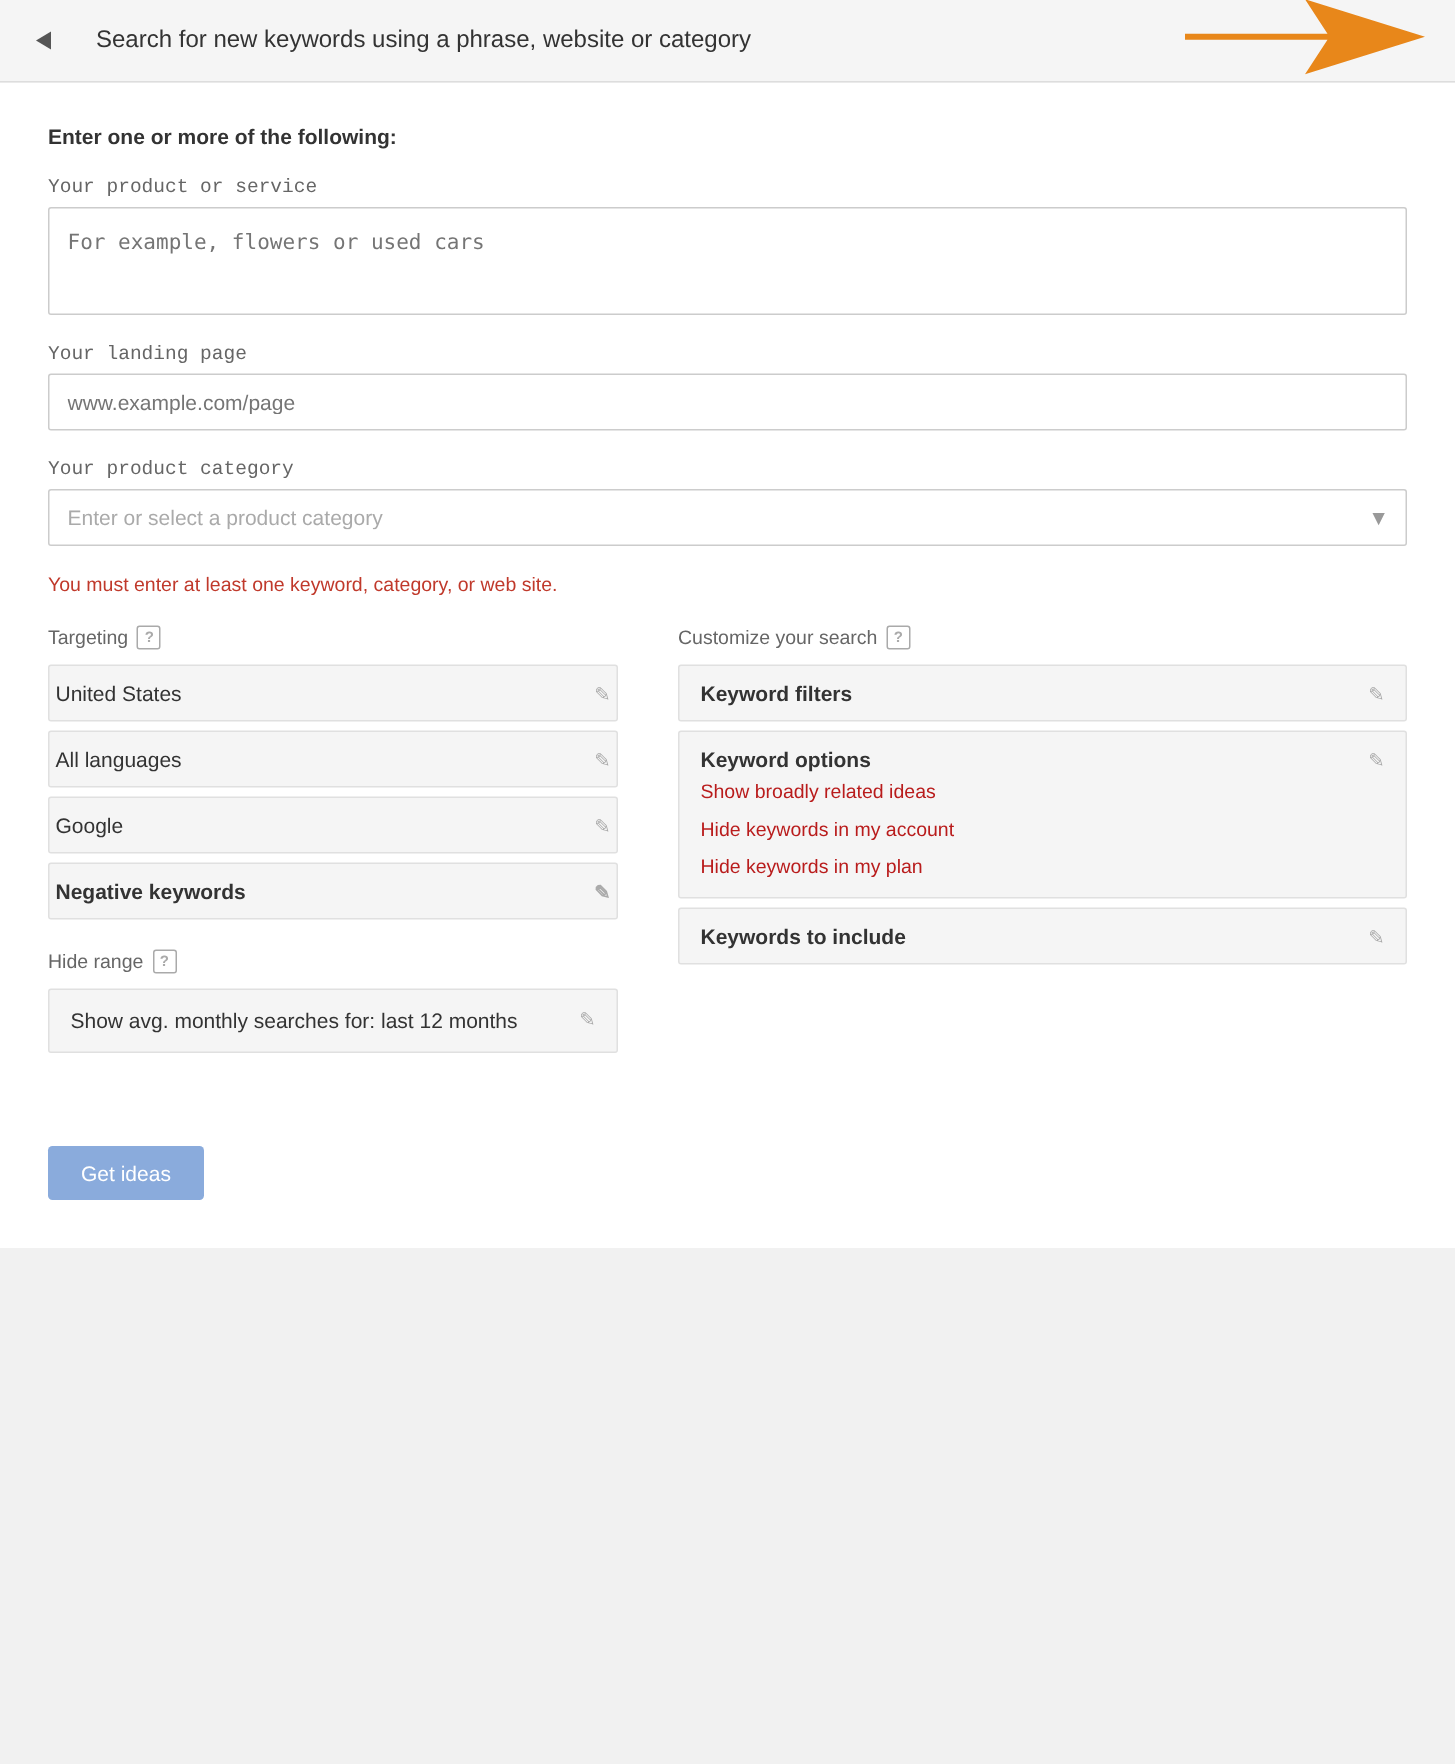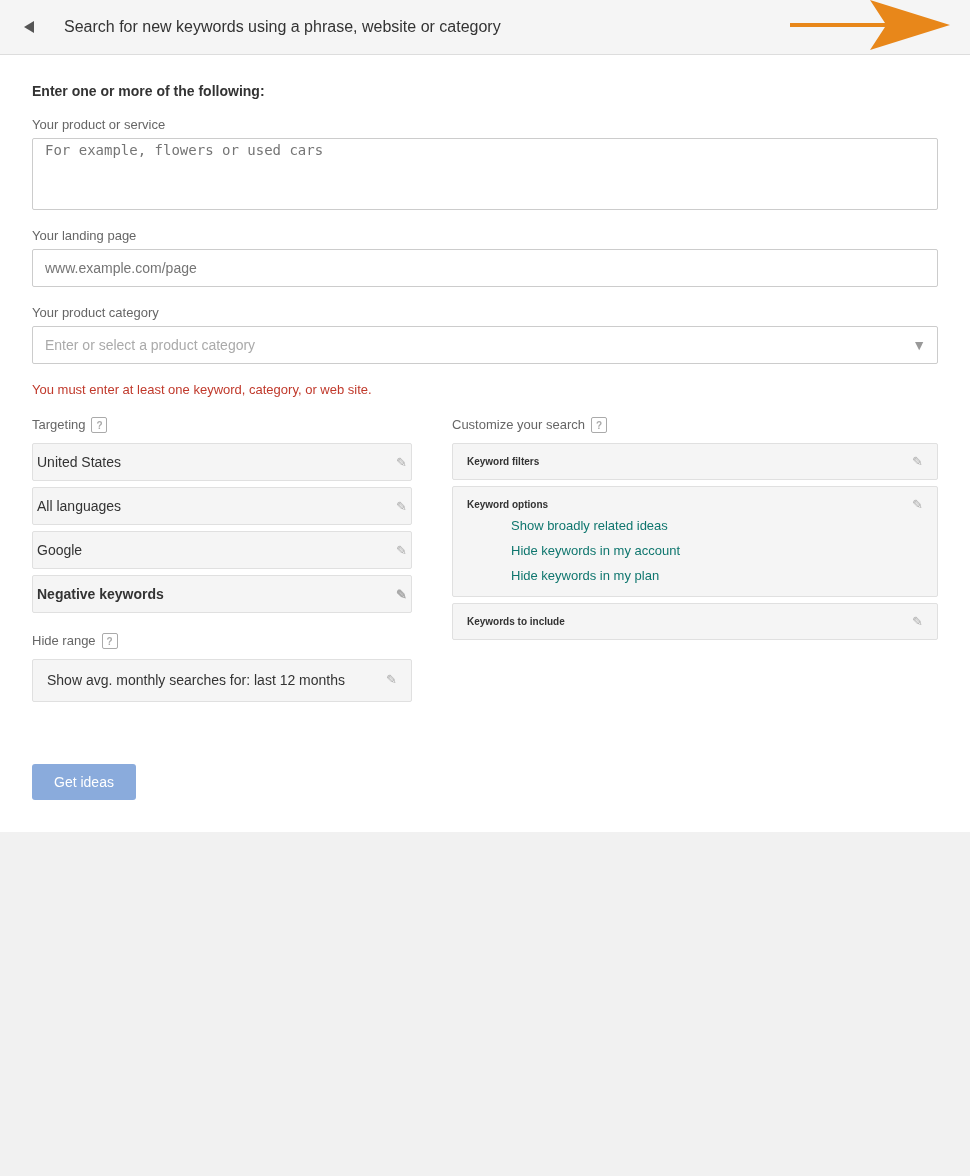--- a/index.html
+++ b/index.html
@@ -61,38 +61,39 @@
       color: #333;
       margin-bottom: 18px;
     }
     .field-group {
       margin-bottom: 18px;
     }
     .field-label {
       font-size: 13px;
       color: #666;
       margin-bottom: 6px;
+      font-family: Liberation Mono, monospace;
     }
     .text-input {
       width: 100%;
       border: 1px solid #ccc;
       border-radius: 2px;
       padding: 10px 12px;
       font-size: 14px;
       color: #aaa;
       background: #fff;
       outline: none;
     }
     .product-service-input {
       height: 72px;
       resize: none;
       vertical-align: top;
       line-height: 1.4;
       display: block;
-      padding-top: 2px;
+      padding-top: 14px;
     }
     .select-wrapper {
       position: relative;
     }
     .select-input {
       width: 100%;
       border: 1px solid #ccc;
       border-radius: 2px;
       padding: 10px 12px;
       font-size: 14px;
@@ -174,30 +175,29 @@
       padding: 10px 14px;
       margin-bottom: 6px;
       cursor: pointer;
     }
     .customize-item-header {
       display: flex;
       align-items: center;
       justify-content: space-between;
     }
     .customize-item-title {
-      font-size: 10px;
+      font-size: 14px;
       font-weight: bold;
       color: #333;
     }
     .customize-item-subtitle {
       font-size: 13px;
-      color: #0f766e;
+      color: #b91c1c;
       margin-top: 4px;
       line-height: 1.6;
-      margin-left: 44px;
     }
     .date-range-section {
       margin-bottom: 28px;
     }
     .get-ideas-btn {
       background: #8aabdc;
       color: #fff;
       border: none;
       border-radius: 3px;
       padding: 10px 22px;

